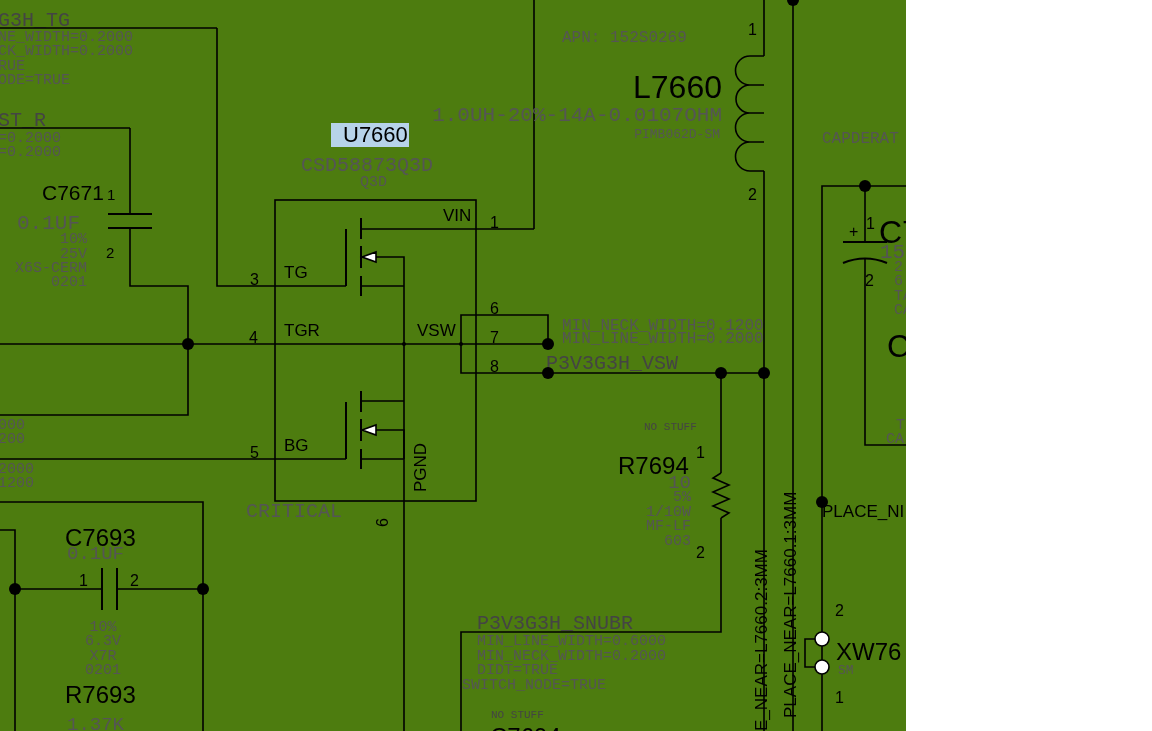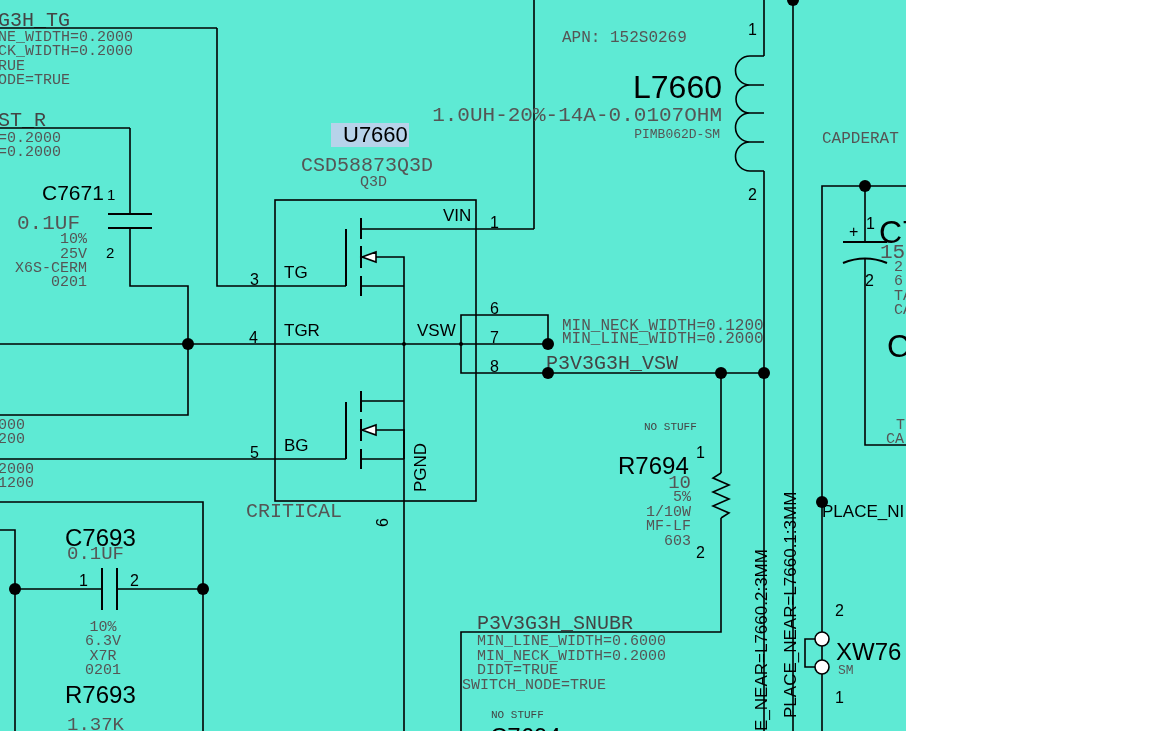--- a/index.html
+++ b/index.html
@@ -1,17 +1,17 @@
 <!DOCTYPE html>
 <html><head>
 <meta charset="utf-8">
 <style>
   html, body { margin: 0; padding: 0; background: #ffffff; }
   body { width: 1152px; height: 731px; overflow: hidden; position: relative; }
-  #viewport { position: absolute; left: 0; top: 0; width: 906px; height: 731px; overflow: hidden; background: #5eead4; }
+  #viewport { position: absolute; left: 0; top: 0; width: 906px; height: 731px; overflow: hidden; background: #4d7c0f; }
   #sch { position: absolute; left: 0; top: 0; }
   .w { stroke: #000; stroke-width: 2; fill: none; }
   .wt { stroke: #000; stroke-width: 1.6; fill: none; }
   .dot { fill: #000; }
   .sdot { fill: #000; }
   .ref { font-family: "Liberation Sans", sans-serif; fill: #000; font-size: 24px; }
   .ref-l { font-family: "Liberation Sans", sans-serif; fill: #000; font-size: 32px; }
   .pin { font-family: "Liberation Sans", sans-serif; fill: #000; font-size: 16px; }
   .pinname { font-family: "Liberation Sans", sans-serif; fill: #000; font-size: 17px; }
   .prop { font-family: "Liberation Mono", monospace; fill: #555; font-size: 15px; }

